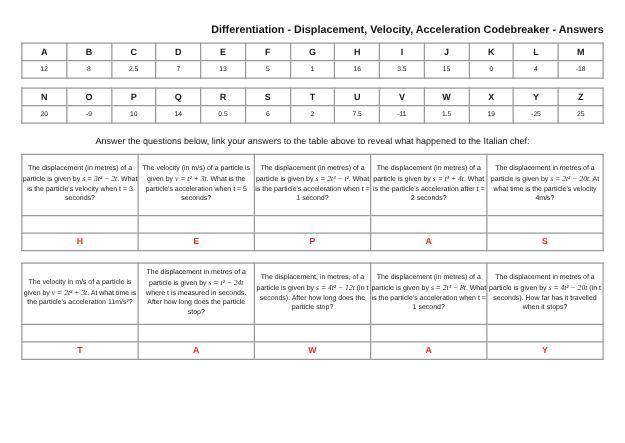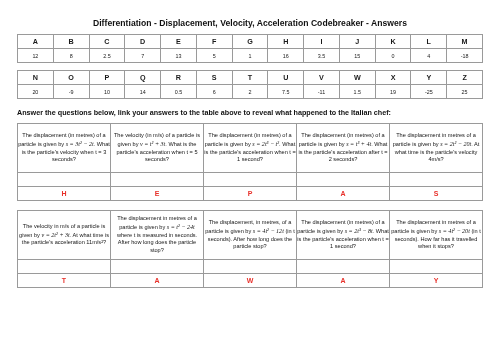--- a/index.html
+++ b/index.html
@@ -15,21 +15,21 @@
     overflow: hidden;
   }
   .page {
     position: relative;
     width: 500px;
     height: 354px;
     box-sizing: border-box;
     padding: 0 17px;
   }
   .worksheet-title {
-    text-align: center;
+    text-align: right;
     font-size: 8.6px;
     font-weight: bold;
     letter-spacing: 0.02px;
     margin: 18px 0 6px 0;
     color: #111111;
   }
   table {
     border-collapse: collapse;
     table-layout: fixed;
     width: 466px;
@@ -45,25 +45,24 @@
   }
   table.code-table tr.letters td {
     font-weight: bold;
     font-size: 7.2px;
   }
   table.code-table tr.values td {
     font-size: 5.4px;
   }
   .table-gap { height: 7px; }
   .instructions {
-    text-align: left;
+    text-align: center;
     font-size: 7.2px;
     margin: 9px 0 6px 0;
     color: #111111;
-    font-weight: bold;
   }
   table.q-table {
     width: 466px;
   }
   table.q-table td {
     border: 0.8px solid #9a9a9a;
     padding: 0;
     vertical-align: middle;
   }
   td.question {

